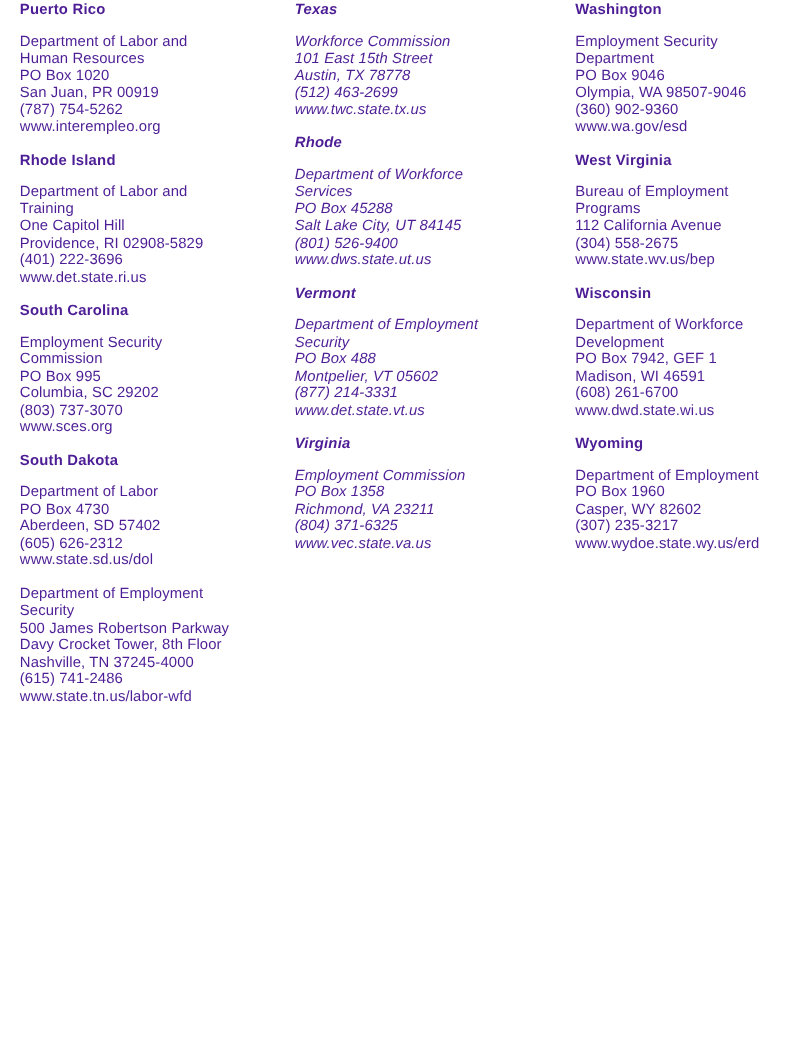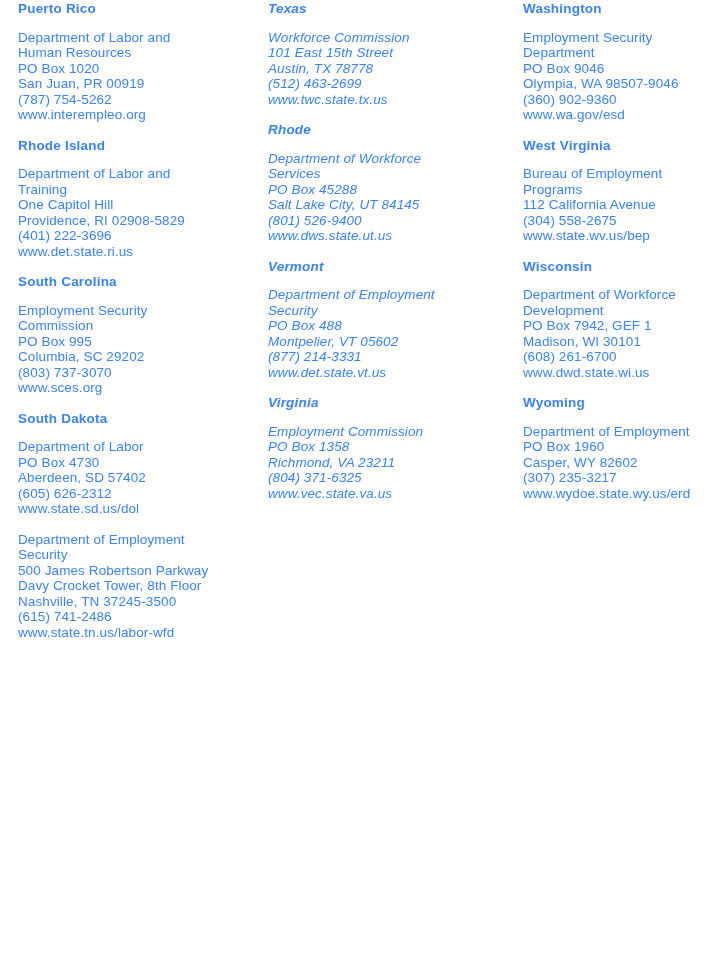--- a/index.html
+++ b/index.html
@@ -5,21 +5,21 @@
   html, body {
     margin: 0;
     padding: 0;
     background: #ffffff;
   }
   .page {
     position: relative;
     width: 721px;
     height: 963px;
     background: #ffffff;
-    color: #3b82f6;
+    color: #4c1d95;
     font-family: "Liberation Sans", sans-serif;
     font-size: 13.5px;
     overflow: hidden;
   }
   .col {
     position: absolute;
     top: 1px;
     white-space: nowrap;
   }
   .col-0 { left: 18px;  width: 245px; }
@@ -78,21 +78,21 @@
         <div class="address-line">PO Box 4730</div>
         <div class="address-line">Aberdeen, SD 57402</div>
         <div class="address-line">(605) 626-2312</div>
         <div class="address-line">www.state.sd.us/dol</div>
       </section>
       <section class="state-section">
         <div class="address-line">Department of Employment</div>
         <div class="address-line">Security</div>
         <div class="address-line">500 James Robertson Parkway</div>
         <div class="address-line">Davy Crocket Tower, 8th Floor</div>
-        <div class="address-line">Nashville, TN 37245-3500</div>
+        <div class="address-line">Nashville, TN 37245-4000</div>
         <div class="address-line">(615) 741-2486</div>
         <div class="address-line">www.state.tn.us/labor-wfd</div>
       </section>
     </div>
   <div class="col col-1">
       <section class="state-section">
         <h3 class="state-heading">Texas</h3>
         <div class="address-line">Workforce Commission</div>
         <div class="address-line">101 East 15th Street</div>
         <div class="address-line">Austin, TX 78778</div>
@@ -142,21 +142,21 @@
         <div class="address-line">Programs</div>
         <div class="address-line">112 California Avenue</div>
         <div class="address-line">(304) 558-2675</div>
         <div class="address-line">www.state.wv.us/bep</div>
       </section>
       <section class="state-section">
         <h3 class="state-heading">Wisconsin</h3>
         <div class="address-line">Department of Workforce</div>
         <div class="address-line">Development</div>
         <div class="address-line">PO Box 7942, GEF 1</div>
-        <div class="address-line">Madison, WI 30101</div>
+        <div class="address-line">Madison, WI 46591</div>
         <div class="address-line">(608) 261-6700</div>
         <div class="address-line">www.dwd.state.wi.us</div>
       </section>
       <section class="state-section">
         <h3 class="state-heading">Wyoming</h3>
         <div class="address-line">Department of Employment</div>
         <div class="address-line">PO Box 1960</div>
         <div class="address-line">Casper, WY 82602</div>
         <div class="address-line">(307) 235-3217</div>
         <div class="address-line">www.wydoe.state.wy.us/erd</div>

